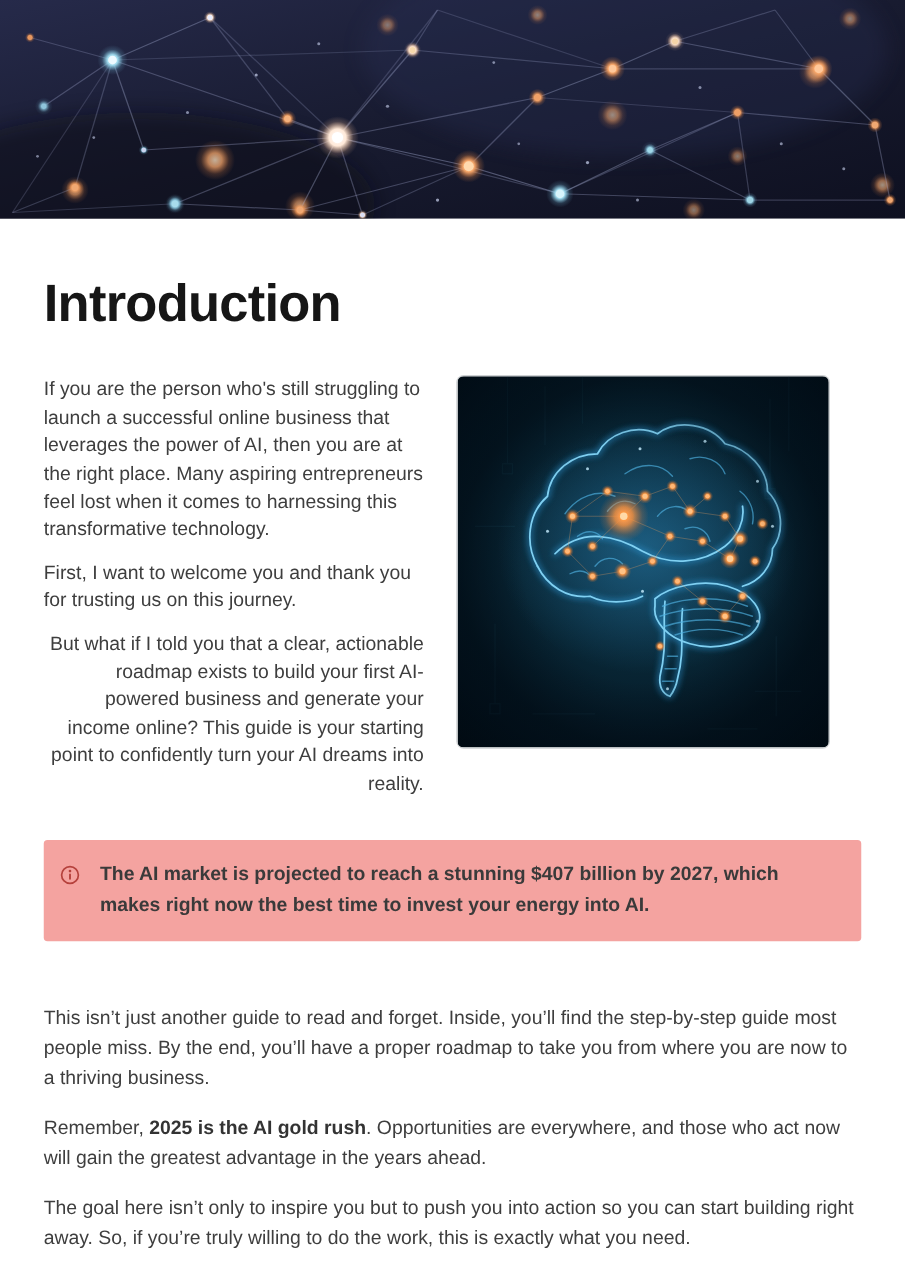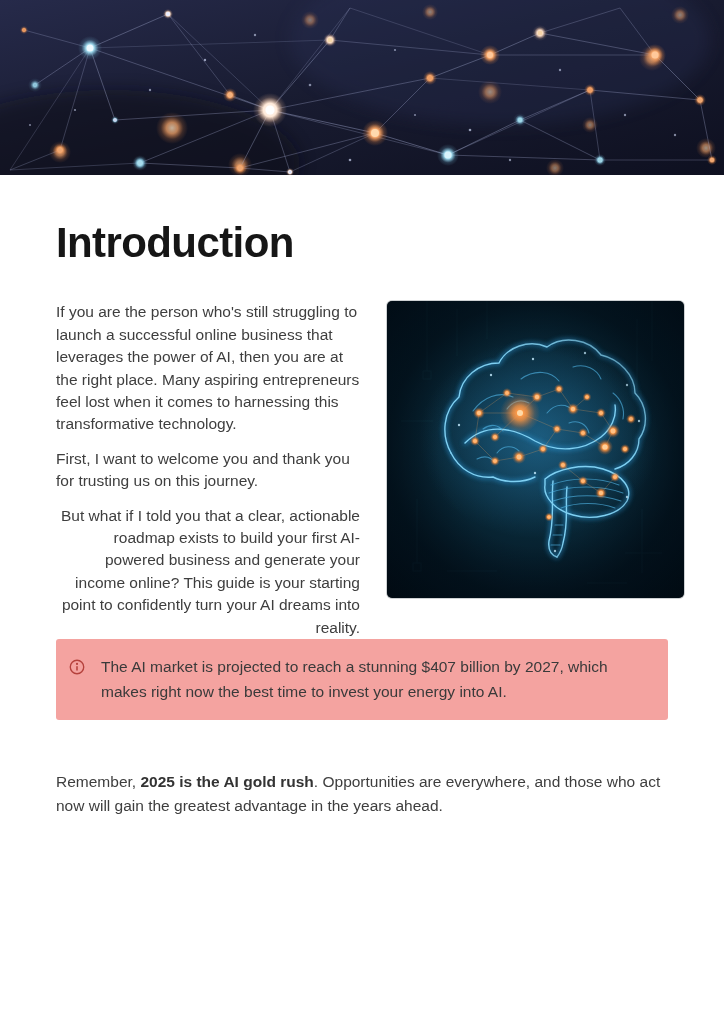--- a/index.html
+++ b/index.html
@@ -3,39 +3,39 @@
 <meta charset="utf-8">
 <style>
   * { box-sizing: border-box; }
   html, body { margin: 0; padding: 0; background: #ffffff; }
   .page {
     width: 724px; height: 1024px; margin: 0 auto; background: #fff;
     overflow: hidden; position: relative;
     font-family: "Liberation Sans", "DejaVu Sans", sans-serif;
   }
   .header-img { width: 724px; height: 175px; display: block; }
-  .content { padding: 0 56px; }
+  .content { padding: 0 35px; }
   h1.page-title {
     margin: 44px 0 34px; font-size: 42px; line-height: 1.15;
     font-weight: 700; color: #161616; letter-spacing: -0.6px;
   }
   .intro-row { display: flex; gap: 27px; align-items: flex-start; }
   .text-col { width: 304px; flex: 0 0 auto; }
   .text-col p {
     margin: 0 0 12px; font-size: 15.5px; line-height: 22.4px; color: #3e3e3e;
   }
   .text-col p:last-child { margin-bottom: 0; text-align: right; }
   .brain-wrap {
     width: 297px; height: 297px; flex: 0 0 auto; border-radius: 5px;
     overflow: hidden; box-shadow: 0 0 0 1px rgba(60,70,80,0.25);
   }
   .brain-wrap svg { display: block; }
   .callout {
-    background: #f4a3a0; border-radius: 3px;
-    padding: 15px 22px 15px 13px; display: flex; align-items: flex-start;
+    margin-top: 33px; background: #f4a3a0; border-radius: 3px;
+    padding: 15px 22px 15px 13px; display: flex; align-items: flex-start; font-weight: bold;
   }
   .callout-icon { width: 16px; height: 16px; flex: 0 0 auto; margin: 5px 16px 0 0; color: #b5413c; }
   .callout-text { margin: 0; font-size: 15.5px; line-height: 25.5px; color: #3a3a3a; }
   .body-section { margin-top: 50px; }
   .body-section p {
     margin: 0 0 16px; font-size: 15.5px; line-height: 24px; color: #3e3e3e;
   }
   .body-section b { font-weight: 700; color: #333; }
 </style>
 </head>
@@ -388,17 +388,19 @@
         <svg width="16" height="16" viewBox="0 0 20 20" xmlns="http://www.w3.org/2000/svg">
           <circle cx="10" cy="10" r="8.4" fill="none" stroke="currentColor" stroke-width="1.7"></circle>
           <circle cx="10" cy="6.1" r="1.35" fill="currentColor"></circle>
           <rect x="9.05" y="8.6" width="1.9" height="6.2" rx="0.95" fill="currentColor"></rect>
         </svg>
       </span>
       <p class="callout-text">The AI market is projected to reach a stunning $407 billion by 2027, which makes right now the best time to invest your energy into AI.</p>
     </div>
 
     <div class="body-section">
+      <p>This isn’t just another guide to read and forget. Inside, you’ll find the step-by-step guide most people miss. By the end, you’ll have a proper roadmap to take you from where you are now to a thriving business.</p>
       <p><span>Remember, </span><b>2025 is the AI gold rush</b><span>. Opportunities are everywhere, and those who act now will gain the greatest advantage in the years ahead.</span></p>
+      <p>The goal here isn’t only to inspire you but to push you into action so you can start building right away. So, if you’re truly willing to do the work, this is exactly what you need.</p>
     </div>
 
   </div>
 </div>
 
 </body></html>

